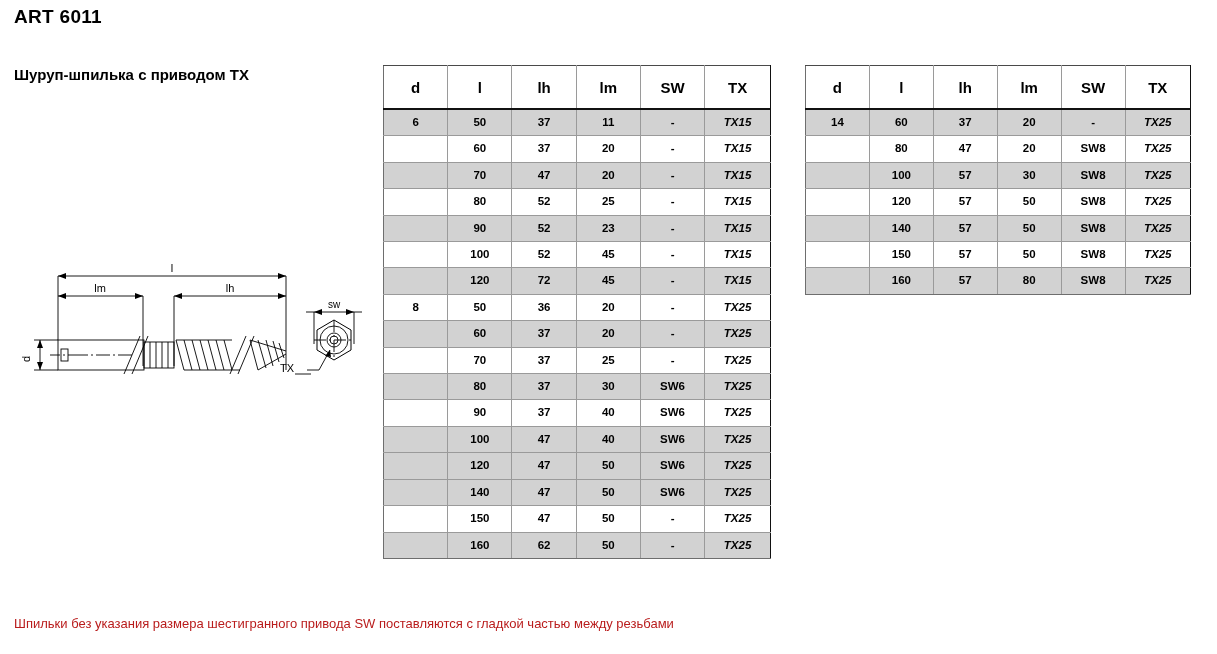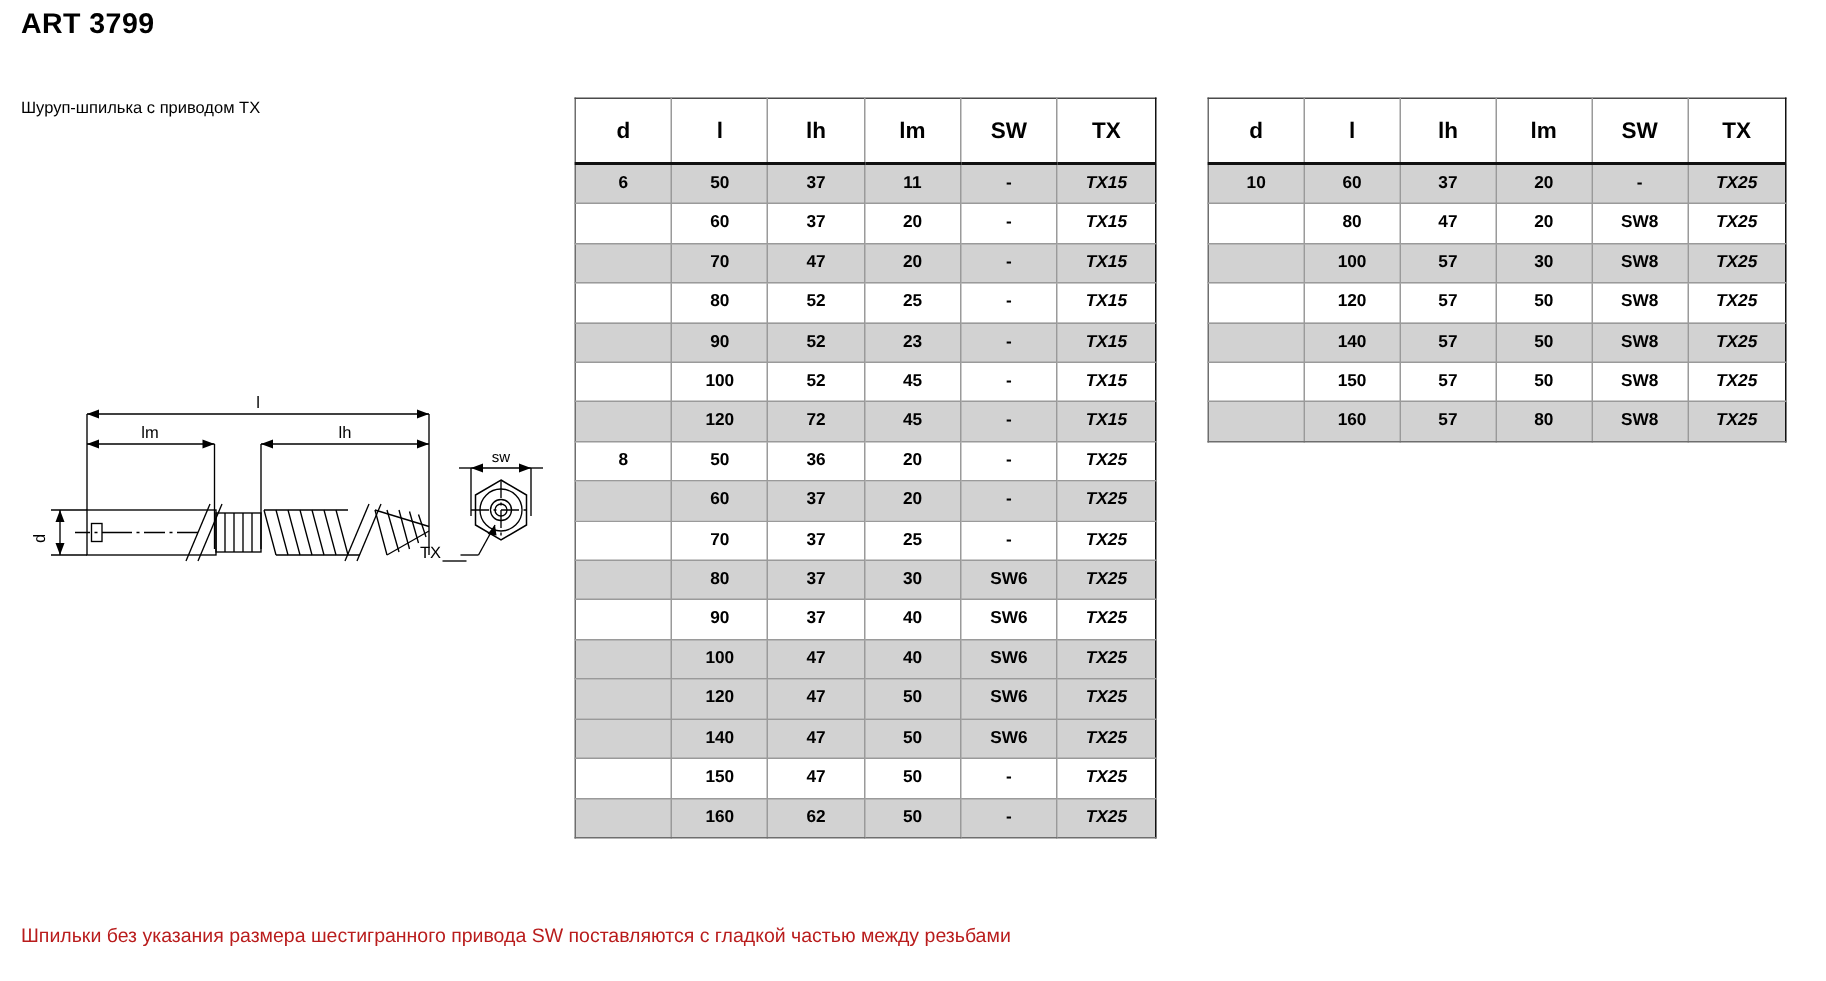--- a/index.html
+++ b/index.html
@@ -23,22 +23,22 @@
     top: 6px;
     font-size: 19px;
     font-weight: bold;
     letter-spacing: 0.3px;
     color: #000;
   }
   .product-subtitle {
     position: absolute;
     left: 14px;
     top: 66px;
-    font-size: 11px;
-    font-weight: normal;
+    font-size: 15px;
+    font-weight: bold;
     color: #000;
     white-space: nowrap;
   }
 
   
   .footnote {
     position: absolute;
     left: 14px;
     top: 616px;
     font-size: 13px;
@@ -104,21 +104,21 @@
     left: 14px;
     top: 258px;
     width: 368px;
     height: 140px;
   }
   #tech-drawing svg { display: block; }
 </style>
 </head>
 <body>
 
-<div class="art-title">ART 3799</div>
+<div class="art-title">ART 6011</div>
 
 <div class="product-subtitle">Шуруп-шпилька с приводом TX</div>
 
 <div id="tech-drawing">
   <svg width="368" height="140" viewBox="0 0 368 140" xmlns="http://www.w3.org/2000/svg">
     <g stroke="#000" fill="none" stroke-width="0.9">
 
       <line x1="44" y1="18" x2="272" y2="18"></line>
       <polygon points="44,18 52,15 52,21" fill="#000" stroke="none"></polygon>
       <polygon points="272,18 264,15 264,21" fill="#000" stroke="none"></polygon>
@@ -389,21 +389,21 @@
       <th>d</th>
       <th>l</th>
       <th>lh</th>
       <th>lm</th>
       <th>SW</th>
       <th>TX</th>
     </tr>
   </thead>
   <tbody>
       <tr class="row-even">
-        <td>10</td>
+        <td>14</td>
         <td>60</td>
         <td>37</td>
         <td>20</td>
         <td>-</td>
         <td>TX25</td>
       </tr>
       <tr class="row-odd">
         <td></td>
         <td>80</td>
         <td>47</td>

